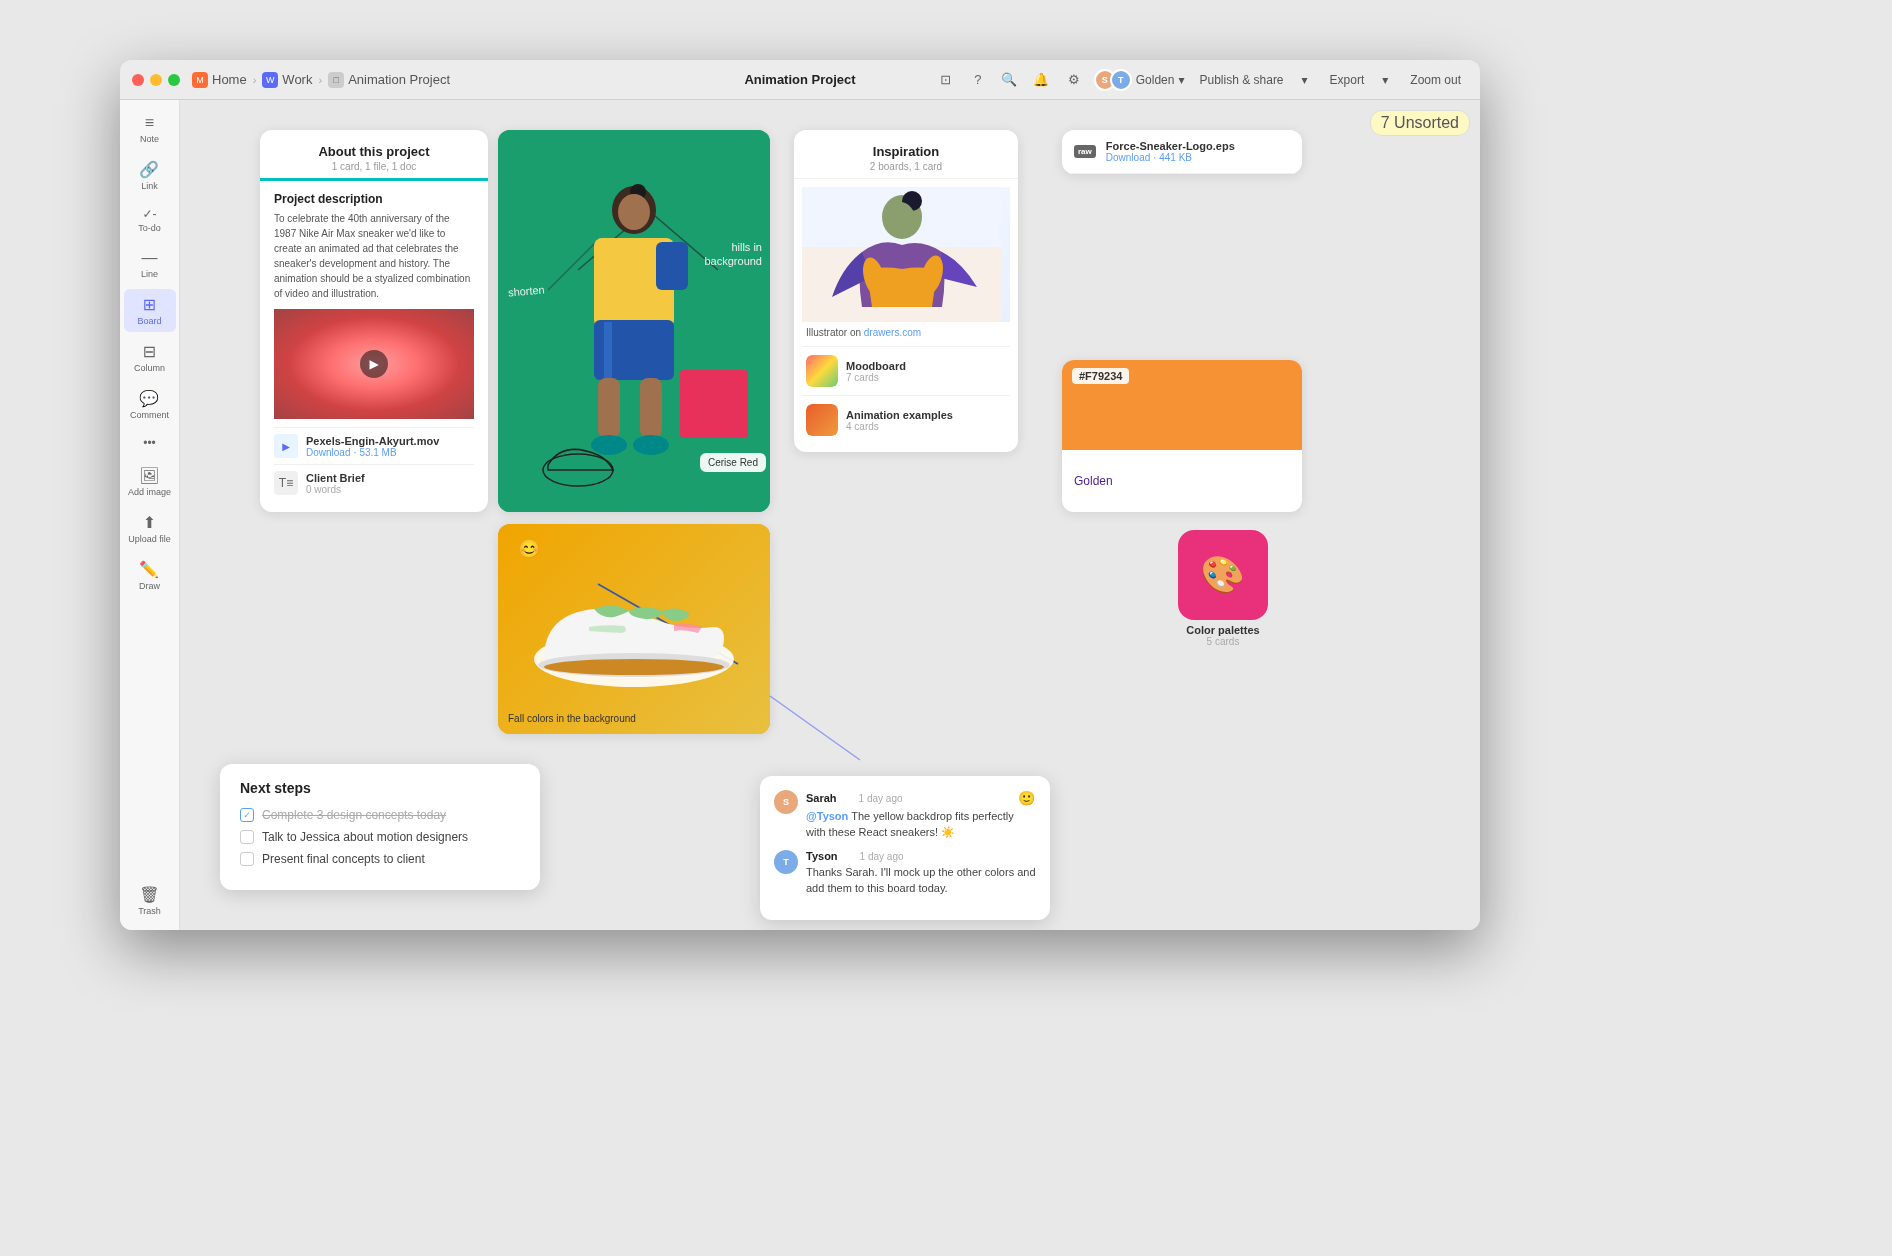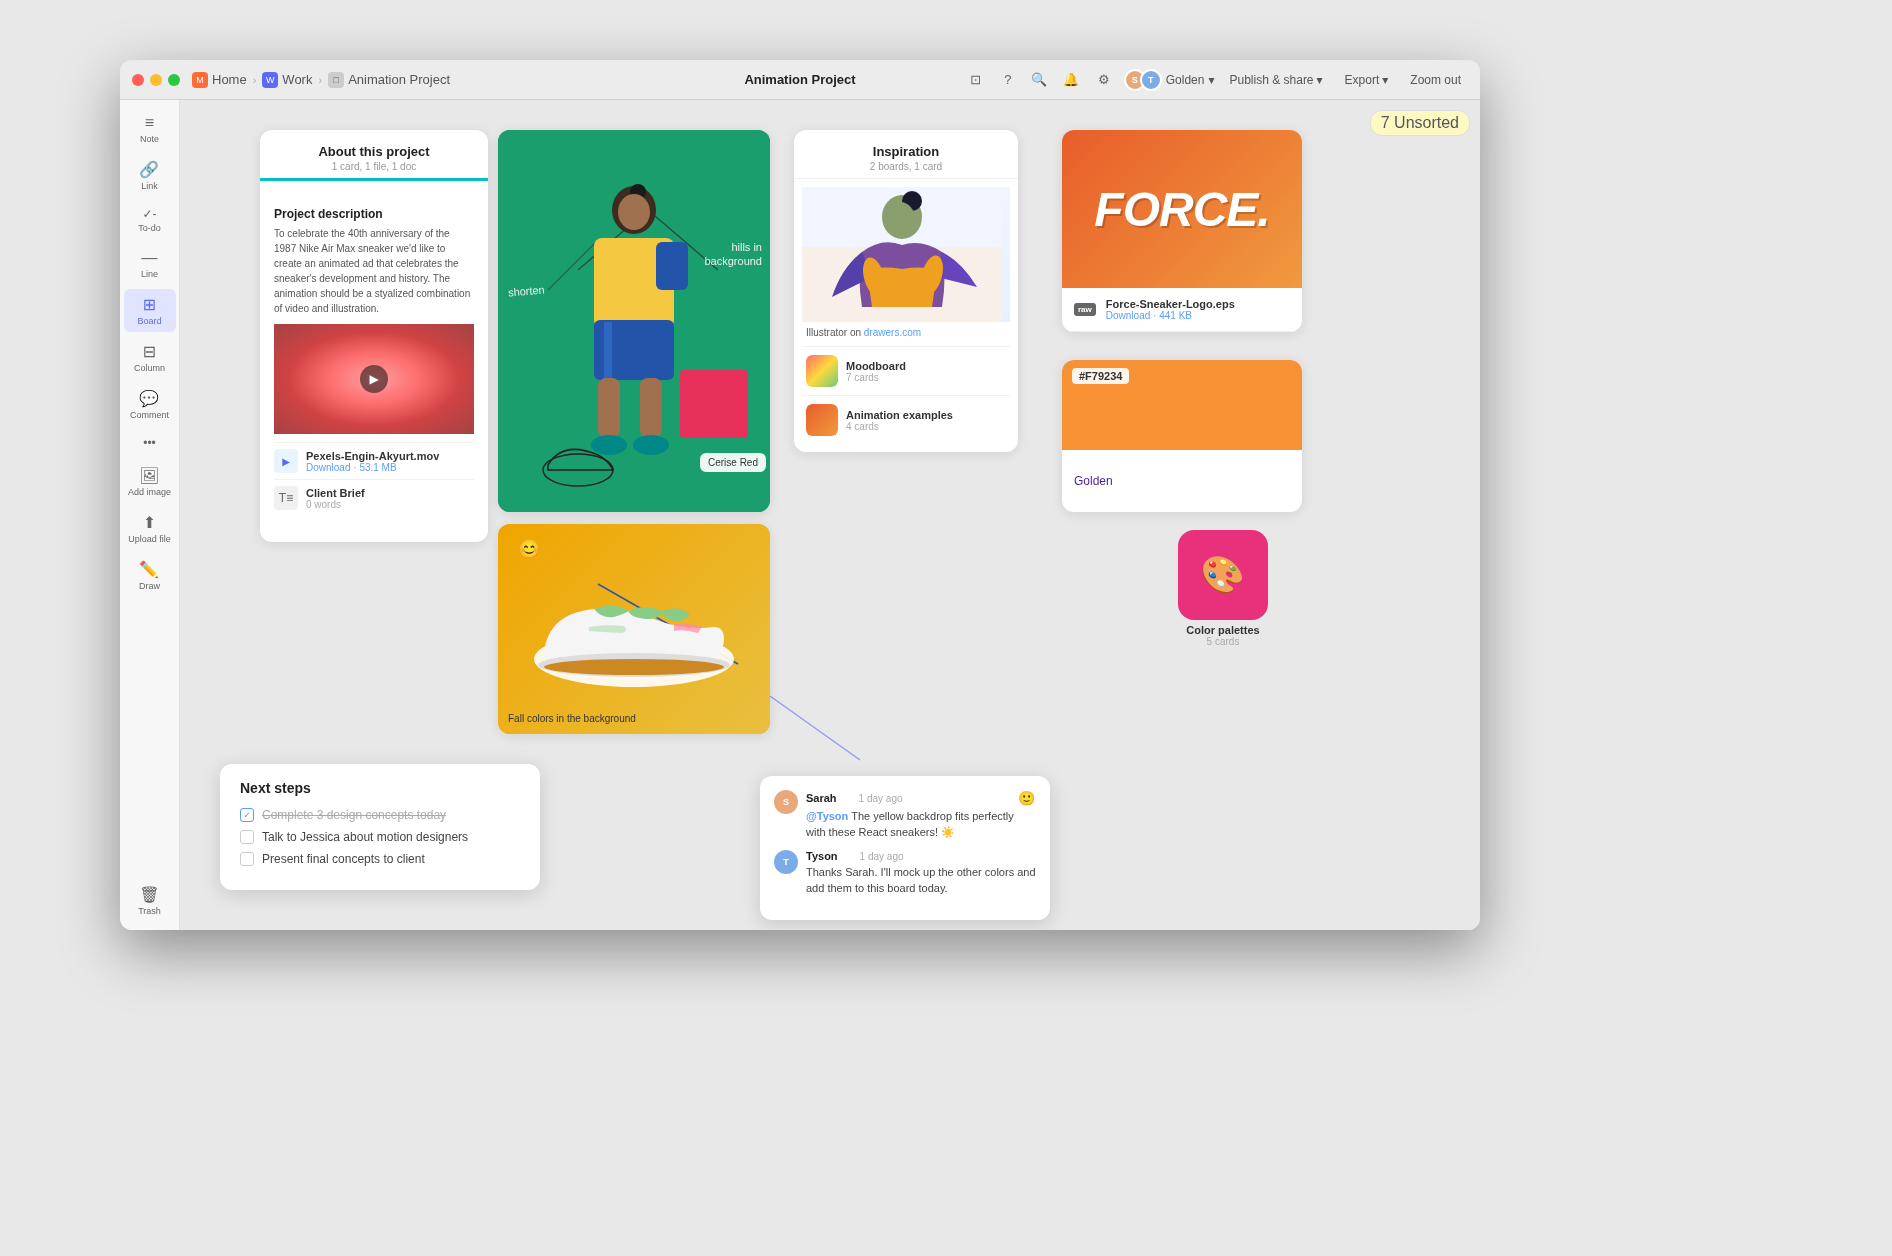--- a/index.html
+++ b/index.html
@@ -112,21 +112,21 @@
       border: 2px solid white;
       margin-left: -6px;
       display: flex; align-items: center; justify-content: center;
       font-size: 9px; font-weight: bold; color: white;
     }
     .editor-avatar:first-child { margin-left: 0; }
     .av1 { background: #e8a87c; }
     .av2 { background: #7cace8; }
 
     .action-btn {
-      display: flex; align-items: center; gap: 3px;
+      display: flex; align-items: center; gap: 18px;
       font-size: 12px; color: #555;
       cursor: pointer; background: none; border: none;
       padding: 3px 7px;
       border-radius: 4px;
     }
 
     
     .main-layout {
       display: flex;
       height: calc(870px - 40px);
@@ -205,21 +205,21 @@
       font-size: 13px;
       font-weight: 700;
       color: #222;
     }
     .about-card-meta {
       font-size: 10px;
       color: #999;
       margin-top: 2px;
     }
     .about-card-body {
-      padding: 26px 14px;
+      padding: 11px 14px;
     }
     .project-desc-title {
       font-size: 12px;
       font-weight: 700;
       color: #222;
       margin-bottom: 5px;
     }
     .project-desc-text {
       font-size: 10px;
       color: #555;
@@ -833,23 +833,20 @@
             </div>
             <div class="board-info">
               <div class="board-name">Animation examples</div>
               <div class="board-cards">4 cards</div>
             </div>
           </div>
         </div>
       </div>
 
       <div class="card force-card">
-        <div class="force-header">
-          <span style="font-style:italic; text-shadow: 2px 2px 0 rgba(0,0,0,0.2);">FORCE.</span>
-        </div>
         <div class="force-file-section">
           <span class="raw-badge">raw</span>
           <div>
             <div class="force-file-name">Force-Sneaker-Logo.eps</div>
             <div class="force-file-meta">
               <span style="cursor:pointer;">Download</span>
               <span> · <span>441 KB</span></span>
             </div>
           </div>
         </div>

